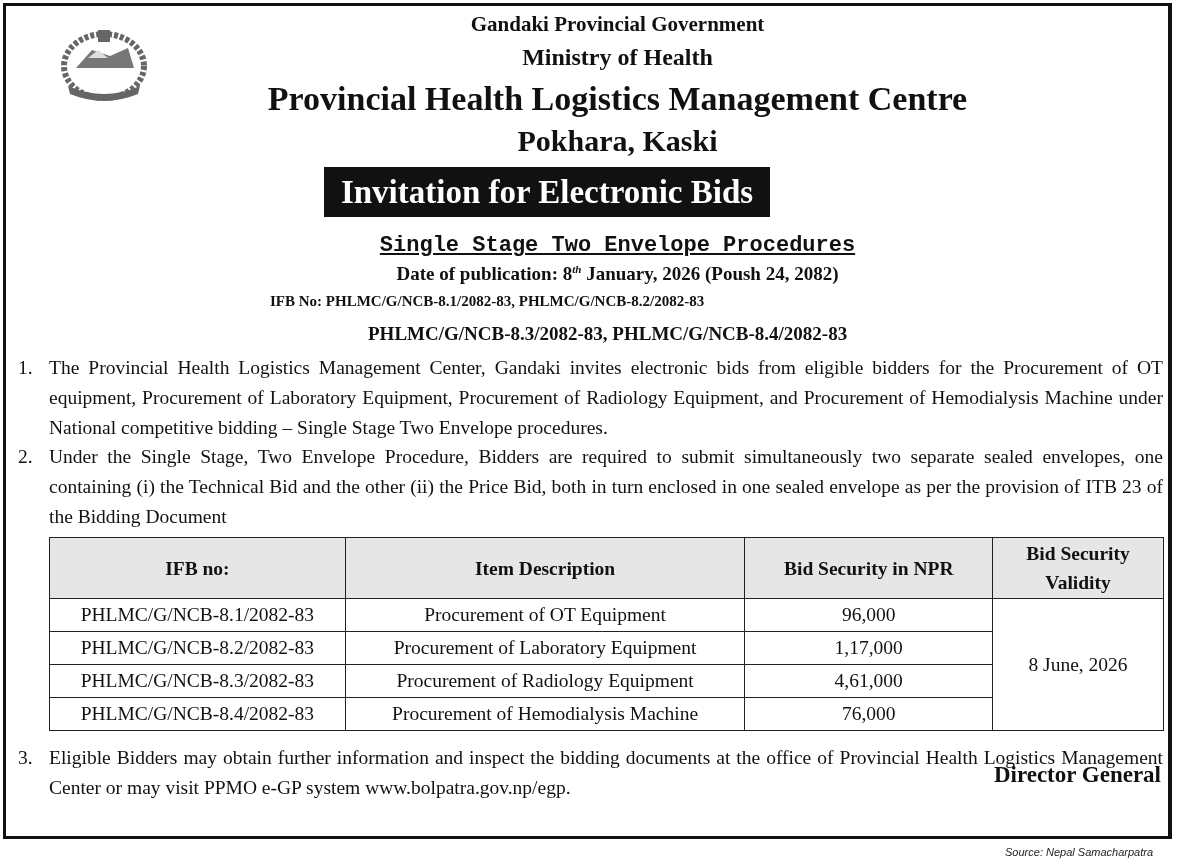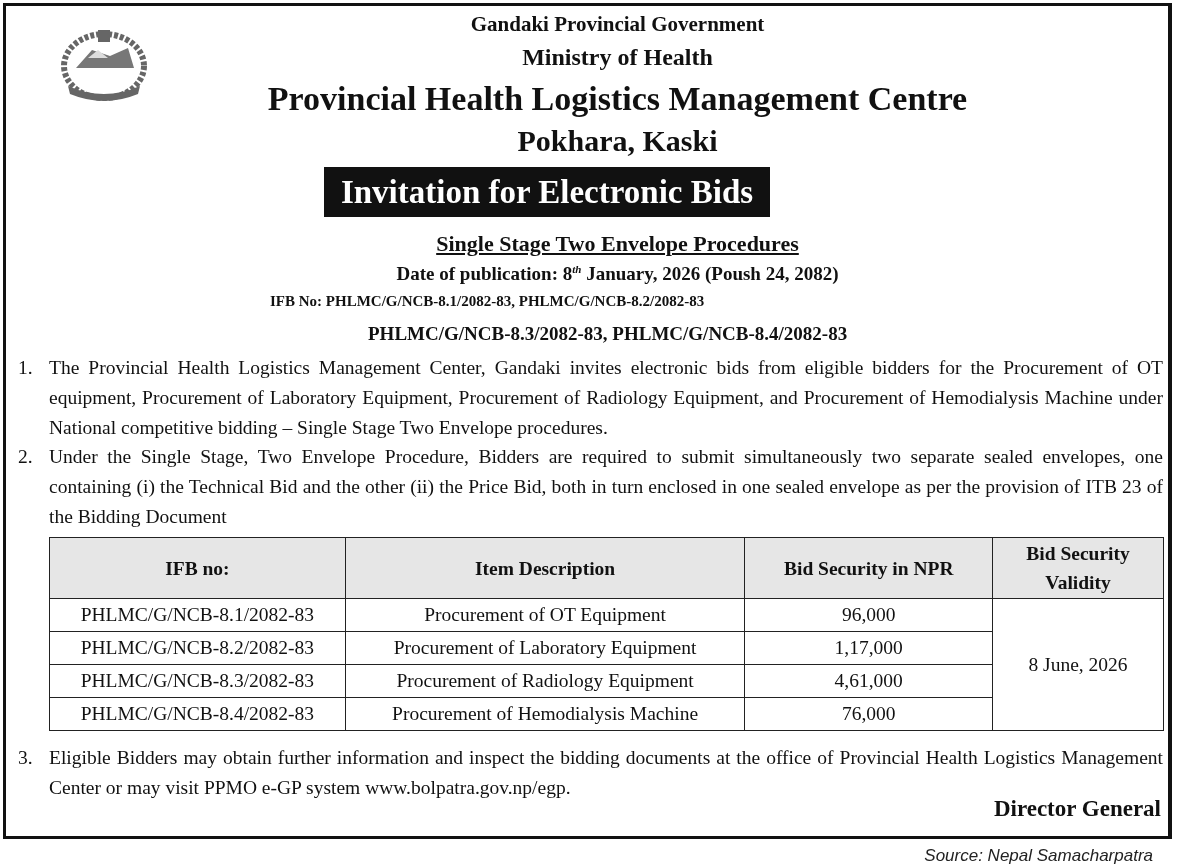--- a/index.html
+++ b/index.html
@@ -6,37 +6,37 @@
   body { width:1181px; height:868px; position:relative; overflow:hidden; font-family:"Liberation Serif", serif; color:#111; }
   .frame { position:absolute; left:3px; top:3px; width:1169px; height:836px; border:3px solid #111; box-sizing:border-box; border-right-width:4px; }
   .logo { position:absolute; left:58px; top:28px; width:92px; height:76px; }
   .center { position:absolute; left:0; width:1181px; text-align:center; font-weight:bold;padding-left:27px; }
   .l1 { top:12px; font-size:21px; }
   .l2 { top:44px; font-size:24px; }
   .l3 { top:80px; font-size:34px; }
   .l4 { top:124px; font-size:30px; }
   .banner { position:absolute; left:324px; top:167px; width:446px; height:50px; background:#111; color:#fff; font-weight:bold; font-size:33px; text-align:center; line-height:50px; }
   .sub1 { top:231px; font-size:22px; }
-  .sub1 span { text-decoration:underline; }
+  .sub1 span { text-decoration:underline;font-family:Liberation Mono, monospace; }
   .sub2 { top:263px; font-size:19px; }
   .sub2 sup { font-size:11px;font-style:italic; }
   .ifb1 { position:absolute; left:270px; top:293px; font-size:15px; font-weight:bold; }
   .ifb2 { position:absolute; left:368px; top:323px; font-size:19px; font-weight:bold; }
   .para { position:absolute; left:18px; width:1145px; font-size:19.5px; line-height:30px; text-align:justify; }
   .para .num { position:absolute; left:0; top:0; }
   .para .txt { margin-left:31px; display:block; text-align:justify; }
   .p1 { top:353px; }
   .p2 { top:442px; }
   .p3 { top:743px; }
   table { position:absolute; left:49px; top:537px; width:1115px; border-collapse:collapse; font-size:19.5px; }
   th, td { border:1.5px solid #222; text-align:center; padding:0 6px; }
   th { background:#e6e6e6; height:60px; font-weight:bold; line-height:29px; }
   td { height:32px; }
-  .sig { position:absolute; right:20px; top:796px; font-size:23px; font-weight:bold;font-family:Liberation Serif, serif; }
-  .source { position:absolute; right:28px; top:846px; font-family:"Liberation Sans", sans-serif; font-style:italic; font-size:17px; color:#222; }
+  .sig { position:absolute; right:20px; top:762px; font-size:23px; font-weight:bold;font-family:Liberation Serif, serif; }
+  .source { position:absolute; right:28px; top:846px; font-family:"Liberation Sans", sans-serif; font-style:italic; font-size:11px; color:#222; }
 </style>
 </head>
 <body>
 
 <div class="frame"></div>
 
 <svg class="logo" viewBox="0 0 92 76">
   <ellipse cx="46" cy="38" rx="40" ry="32" fill="none" stroke="#666" stroke-width="6" stroke-dasharray="4 2"></ellipse>
   <path d="M18 40 L34 22 L52 28 L70 20 L76 40 Z" fill="#777"></path>
   <path d="M30 30 L40 22 L50 30 Z" fill="#ddd"></path>

